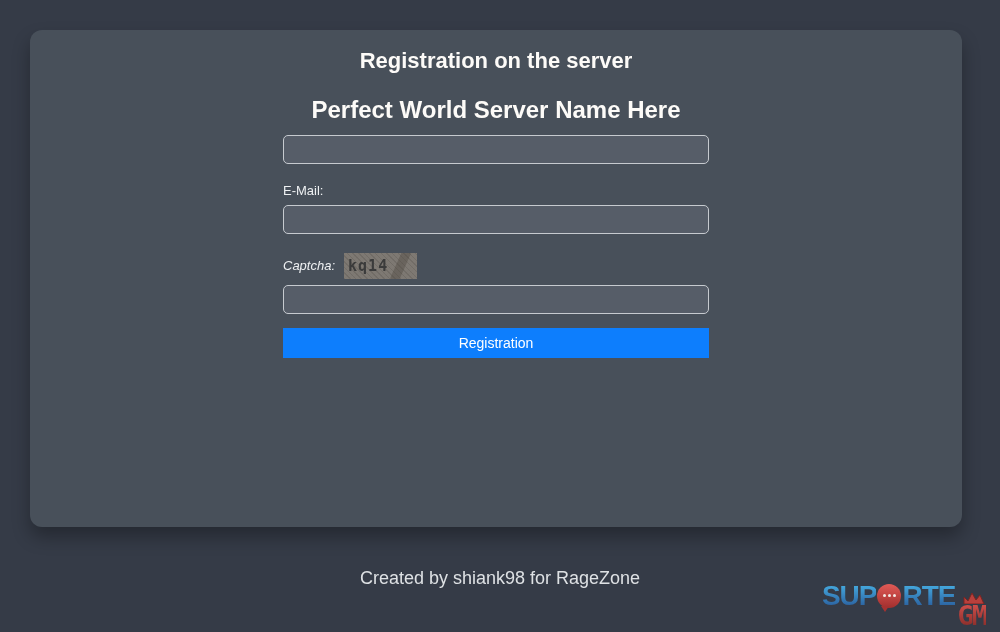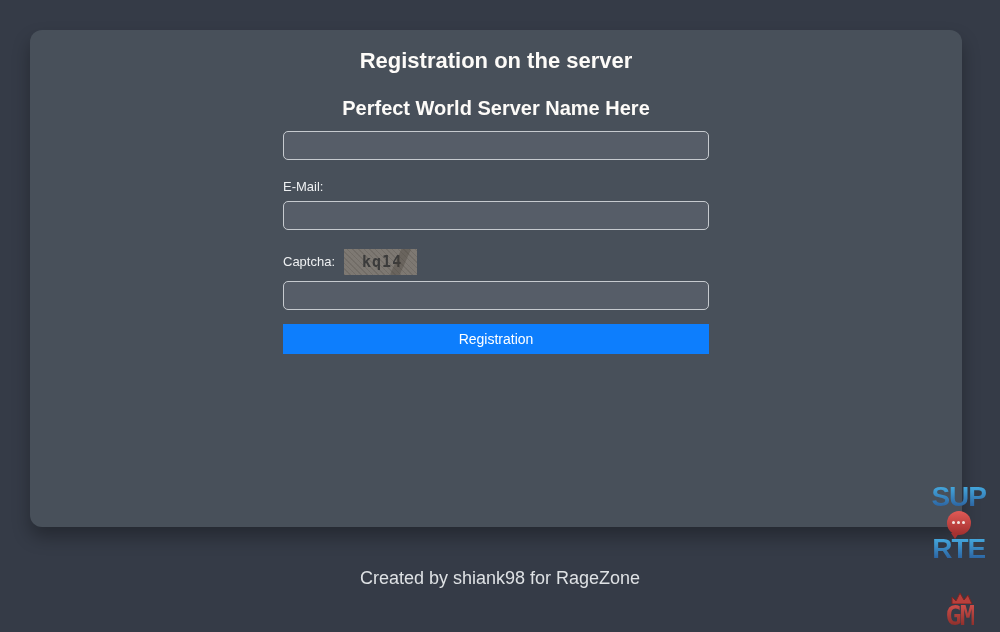--- a/index.html
+++ b/index.html
@@ -27,21 +27,21 @@
     text-align: center;
     color: #fdfbf8;
     font-size: 22px;
     font-weight: bold;
     line-height: 1;
   }
   .subtitle {
     margin-top: 26px;
     text-align: center;
     color: #fdfbf8;
-    font-size: 20px;
+    font-size: 24px;
     font-weight: bold;
     line-height: 1;
   }
   form { margin-top: 13px; }
   .field { margin-bottom: 19px; }
   .field label, .captcha-label {
     display: block;
     color: #eef0f2;
     font-size: 13px;
     line-height: 16px;
@@ -58,38 +58,38 @@
     font-size: 14px;
     padding: 0 8px;
     outline: none;
   }
   .captcha-row {
     display: flex;
     align-items: center;
     margin-bottom: 6px;
     height: 26px;
   }
-  .captcha-row .captcha-label { margin-bottom: 1px; }
+  .captcha-row .captcha-label { margin-bottom: 1px; font-style: italic; }
   .captcha-img {
     display: inline-block;
     width: 73px;
     height: 26px;
     margin-left: 9px;
     background-color: #7e7973;
     background-image:
       repeating-linear-gradient(45deg, rgba(60,55,50,0.18) 0 1px, rgba(0,0,0,0) 1px 4px),
       repeating-linear-gradient(-45deg, rgba(120,115,108,0.25) 0 1px, rgba(0,0,0,0) 1px 3px);
     position: relative;
     overflow: hidden;
     font-family: "DejaVu Sans Mono", monospace;
     font-weight: bold;
     font-size: 15px;
     line-height: 26px;
     color: #3b3b3b;
-    padding-left: 18px;
+    padding-left: 4px;
     letter-spacing: 1px;
     user-select: none;
   }
   .captcha-img::after {
     content: "";
     position: absolute;
     right: 12px; top: -4px;
     width: 9px; height: 34px;
     background: rgba(70,62,55,0.35);
     border-radius: 3px;
@@ -118,21 +118,20 @@
     font-size: 18px;
   }
   
   .logo {
     position: absolute;
     right: 14px;
     bottom: 3px;
     display: flex;
     align-items: center;
     line-height: 1;
-    flex-direction: column;
   }
   .logo-blue {
     font-size: 28px;
     font-weight: bold;
     letter-spacing: -1px;
     color: #3586c5;
   }
   .logo-gm {
     font-family: "DejaVu Sans Mono", monospace;
     font-size: 27px;

